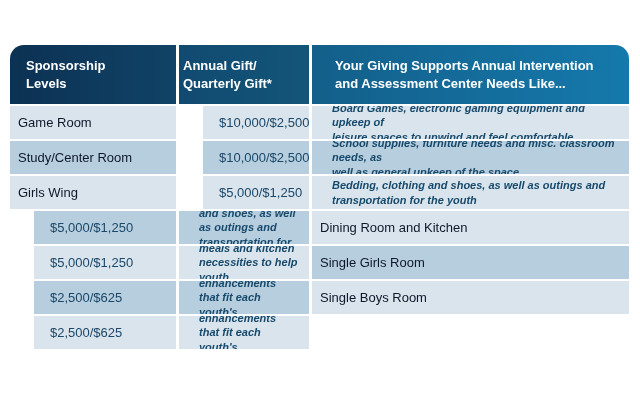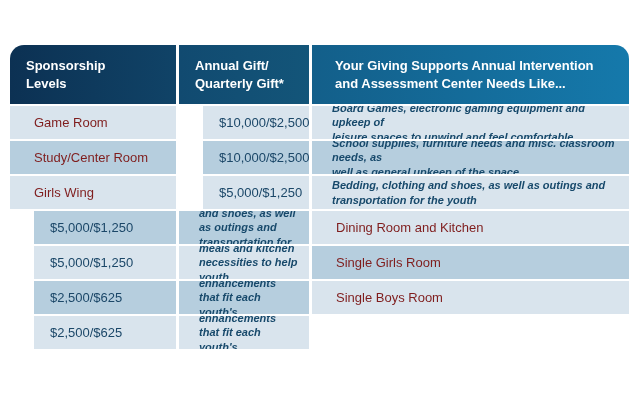--- a/index.html
+++ b/index.html
@@ -39,34 +39,34 @@
     line-height: 1.35;
     white-space: pre-line;
   }
   .h1 {
     background: linear-gradient(90deg, #0c3153 0%, #104367 100%);
     border-top-left-radius: 14px;
     padding-left: 16px;
   }
   .h2 {
     background: linear-gradient(90deg, #114a70 0%, #135579 100%);
-    padding-left: 16px;
+    padding-left: 4px;
   }
   .h3 {
     background: linear-gradient(90deg, #135f8a 0%, #1579ab 100%);
     border-top-right-radius: 14px;
     padding-left: 23px;
     padding-right: 14px;
   }
   .light { background: #d9e4ed; }
   .dark  { background: #b6cede; }
   .level {
-    color: #7f1d1d;
+    color: #0f172a;
     font-size: 13px;
-    padding-left: 24px;
+    padding-left: 8px;
   }
   .gift {
     color: #1b4768;
     font-size: 13px;
     padding-left: 16px;
     margin-left: 24px;
   }
   .desc {
     color: #17496b;
     font-size: 11px;

